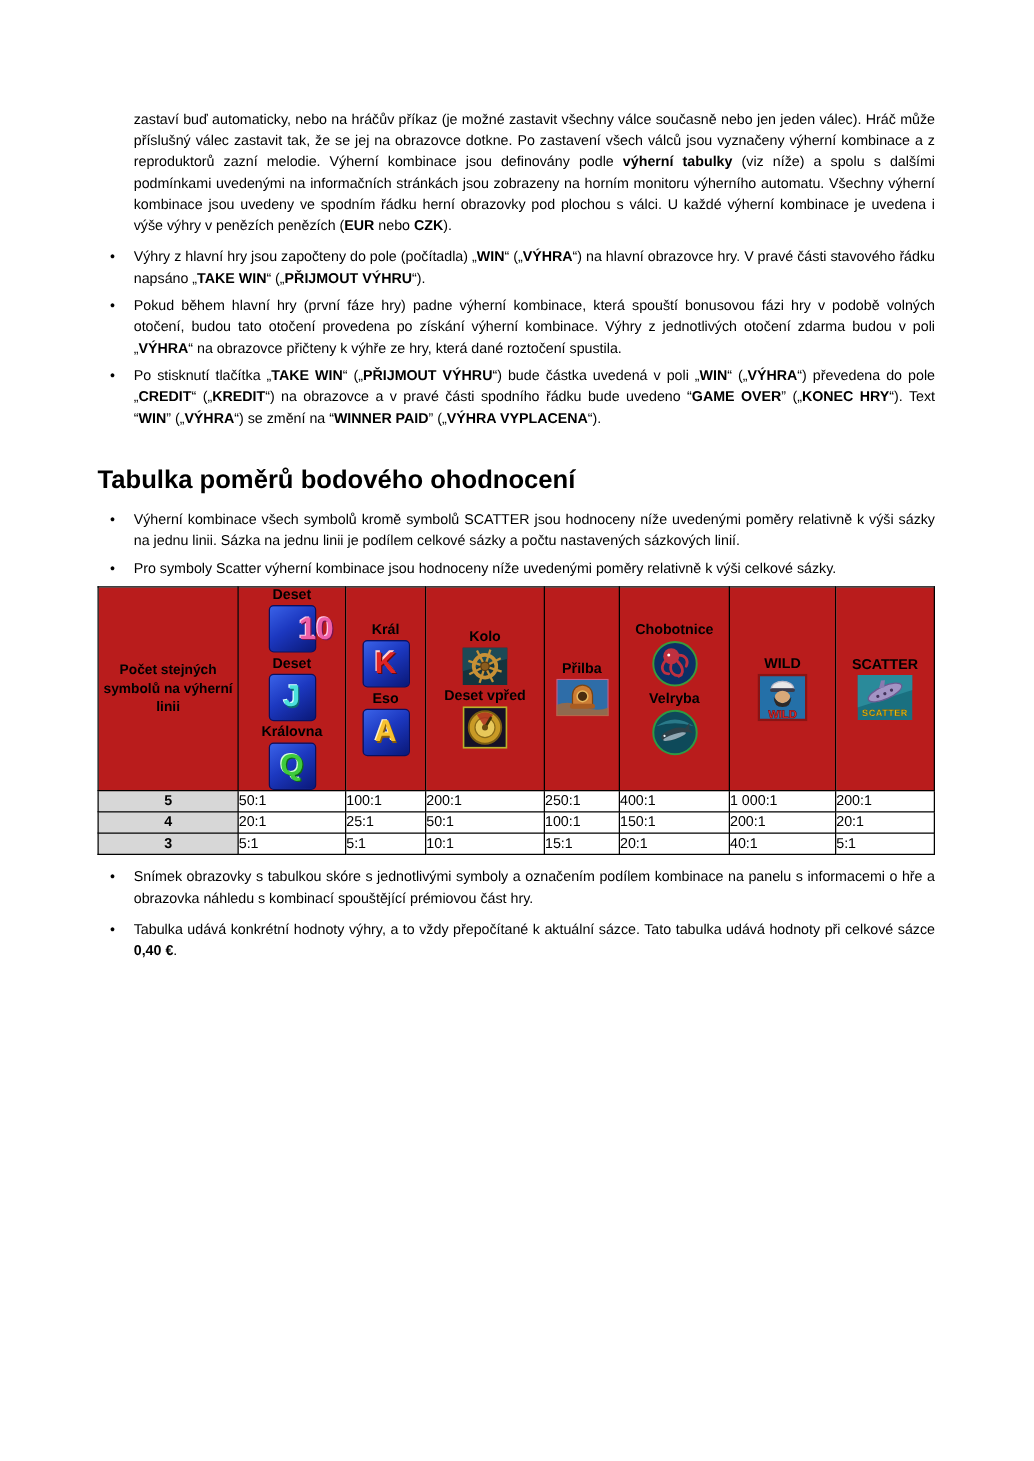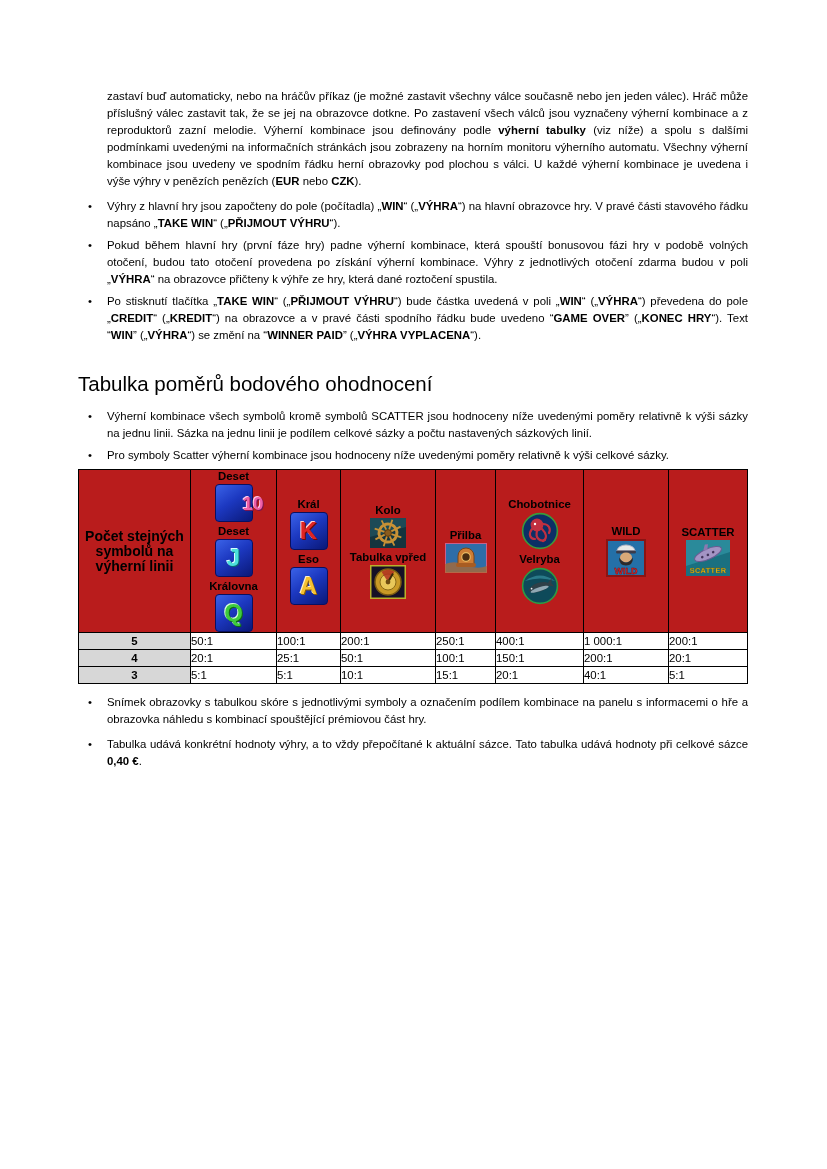--- a/index.html
+++ b/index.html
@@ -6,35 +6,35 @@
   .page{
     position:relative;width:827px;height:947px;background:#fff;
     font-family:"Liberation Sans","DejaVu Sans",sans-serif;color:#000;overflow:hidden;
   }
   .content{position:absolute;left:78px;top:88px;width:670px;}
   .bodytext{font-size:11.4px;line-height:17px;text-align:justify;}
   .intro{margin:0 0 8px 29px;}
   .bullet{display:flex;margin:0 0 5px 0;}
   .bullet .marker{flex:0 0 29px;box-sizing:border-box;padding-left:10px;font-size:11.4px;line-height:17px;}
   .bullet .btext{flex:1;}
-  h1.heading{font-size:20.5px;line-height:25px;margin:27px 0 12px 0;font-weight:normal;}
+  h1.heading{font-size:20.5px;line-height:25px;margin:27px 0 12px 0;font-weight:bold;}
 
   table.paytable{border-collapse:collapse;table-layout:fixed;width:669px;margin:3px 0 0 0;}
   table.paytable td{border:1px solid #000;padding:0;box-sizing:border-box;}
   .hdr{background:#b91c1c;vertical-align:middle;text-align:center;height:153px;}
-  .corner{font-weight:bold;font-size:14px;line-height:15px;padding:0 8px;}
+  .corner{font-weight:bold;font-size:11px;line-height:15px;padding:0 8px;}
   .stack{display:flex;flex-direction:column;align-items:center;justify-content:center;height:100%;gap:3px;}
   .symgroup{display:flex;flex-direction:column;align-items:center;}
   .symlabel{font-weight:bold;font-size:11.4px;line-height:13px;margin-bottom:1px;white-space:nowrap;}
 
   .card-tile{width:36px;height:36px;border-radius:4px;border:1px solid #0a1060;
     background:linear-gradient(145deg,#3a62e8 0%,#1c38c0 45%,#0a1878 100%);
     display:flex;align-items:center;justify-content:center;}
   .glyph{font-weight:bold;line-height:1;}
-  .g10{font-size:19px;color:#ef5fa8;text-shadow:1px 1px 0 #7a1450,-1px -1px 0 #ffc8e8;margin-left:39px;}
+  .g10{font-size:25px;color:#ef5fa8;text-shadow:1px 1px 0 #7a1450,-1px -1px 0 #ffc8e8;margin-left:39px;}
   .gj{font-size:24px;color:#4be0dc;text-shadow:1px 1px 0 #0b6a70,-1px -1px 0 #d8ffff;}
   .gq{font-size:24px;color:#3ecb3e;text-shadow:1px 1px 0 #0f6a14,-1px -1px 0 #d8ffd8;}
   .gk{font-size:24px;color:#e02424;text-shadow:1px 1px 0 #6a0a0a,-1px -1px 0 #ffd0d0;}
   .ga{font-size:24px;color:#f6c231;text-shadow:1px 1px 0 #8a5c08,-1px -1px 0 #fff2c8;}
 
   .datarow td{height:17px;font-size:11.4px;line-height:15px;}
   .cnt{background:#d7d7d7;font-weight:bold;text-align:center;}
   .val{background:#fff;text-align:left;padding-right:5px !important;}
 
   .after-table{margin-top:10px;}
@@ -140,21 +140,21 @@
                     <line x1="18" y1="1" x2="18" y2="29"></line>
                     <line x1="4" y1="15" x2="32" y2="15"></line>
                     <line x1="8" y1="5" x2="28" y2="25"></line>
                     <line x1="28" y1="5" x2="8" y2="25"></line>
                   </g>
                 </g>
                 <circle cx="18" cy="15" r="3.4" fill="#8a5c1e" stroke="#5a3a10"></circle>
               </svg>
             </div>
             <div class="symgroup">
-              <div class="symlabel">Tabulka vpřed</div>
+              <div class="symlabel">Deset vpřed</div>
               <svg width="36" height="34" viewBox="0 0 36 34">
                 <rect x="0.75" y="0.75" width="34.5" height="32.5" fill="#151026" stroke="#b8b02a" stroke-width="1.5"></rect>
                 <circle cx="18" cy="17" r="13" fill="#c99a26" stroke="#7a5c12" stroke-width="1.5"></circle>
                 <circle cx="18" cy="17" r="8" fill="#e8c85a" stroke="#8a6a18"></circle>
                 <path d="M18 17 L11.5 6.8 A12 12 0 0 1 24.5 6.8 Z" fill="#b03020" opacity="0.85"></path>
                 <line x1="18" y1="17" x2="23" y2="8.6" stroke="#3a2a08" stroke-width="2"></line>
                 <circle cx="18" cy="17" r="2.4" fill="#6a4a10"></circle>
               </svg>
             </div>
           </div>

